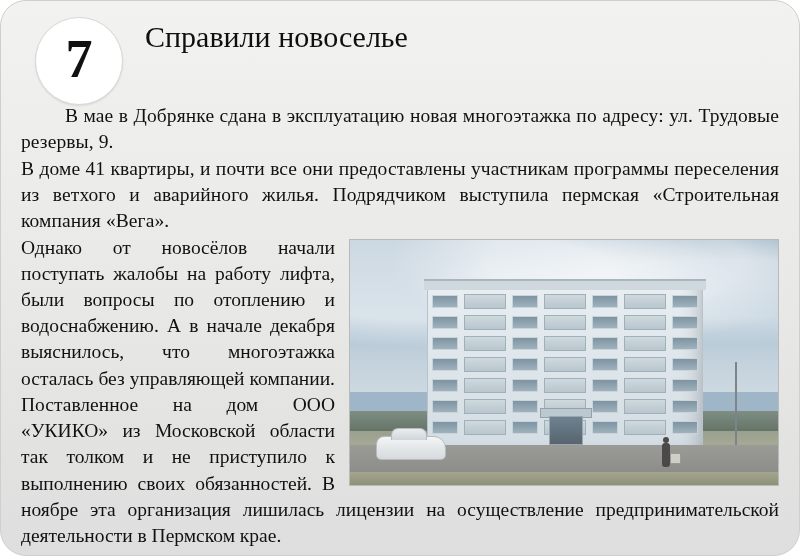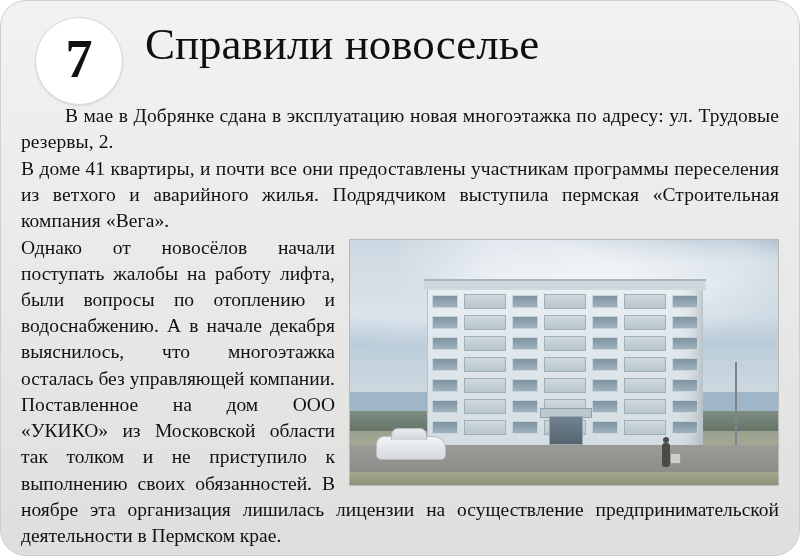--- a/index.html
+++ b/index.html
@@ -55,21 +55,21 @@
     font-weight: bold;
     color: #111111;
     line-height: 1;
     padding-bottom: 4px;
   }
   .headline {
     position: absolute;
     left: 124px;
     top: 6px;
     font-family: "Liberation Serif", serif;
-    font-size: 45px;
+    font-size: 30px;
     line-height: 1.05;
     color: #0f0f0f;
     white-space: nowrap;
   }
 
   
   .body {
     position: relative;
     margin-top: 10px;
     color: #111111;
@@ -216,21 +216,21 @@
 
     <div class="header">
       <div class="numbadge">
         <span>7</span>
       </div>
       <div class="headline">Справили новоселье</div>
     </div>
 
     <div class="body">
 
-      <p class="para indent">В мае в Добрянке сдана в эксплуатацию новая многоэтажка по адресу: ул. Трудовые резервы, 2.</p>
+      <p class="para indent">В мае в Добрянке сдана в эксплуатацию новая многоэтажка по адресу: ул. Трудовые резервы, 9.</p>
 
       <p class="para">В доме 41 квартиры, и почти все они предоставлены участникам программы переселения из ветхого и аварийного жилья. Подрядчиком выступила пермская «Строительная компания «Вега».</p>
 
       <div class="flow">
         <div class="photo">
           <div class="sky"></div>
           <div class="clouds"></div>
           <div class="treeline"></div>
           <div class="ground"></div>
           <div class="road"></div>

